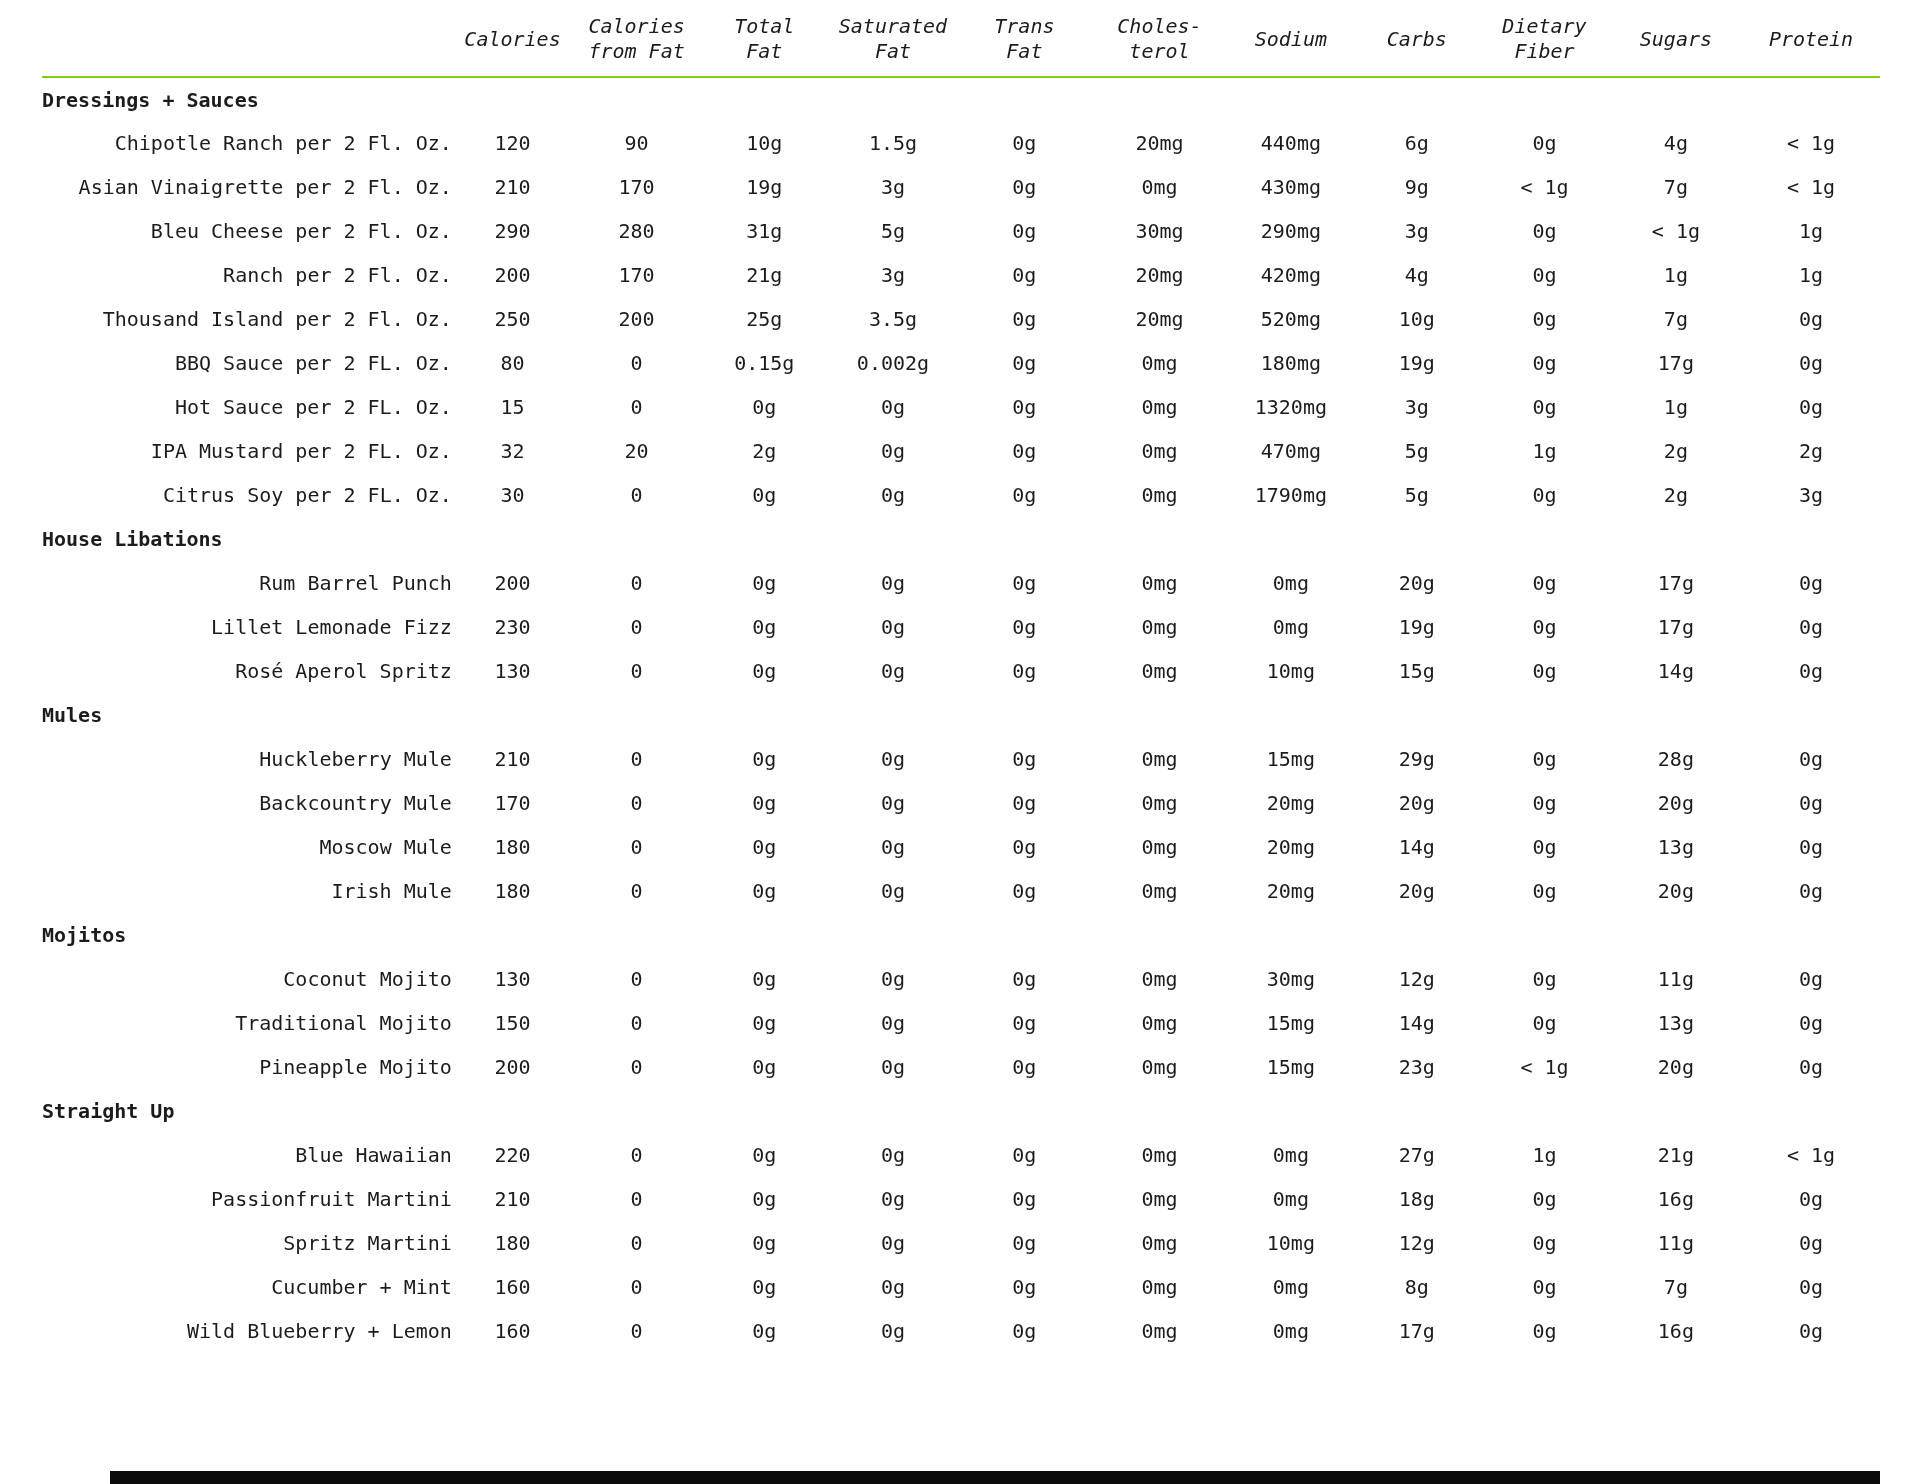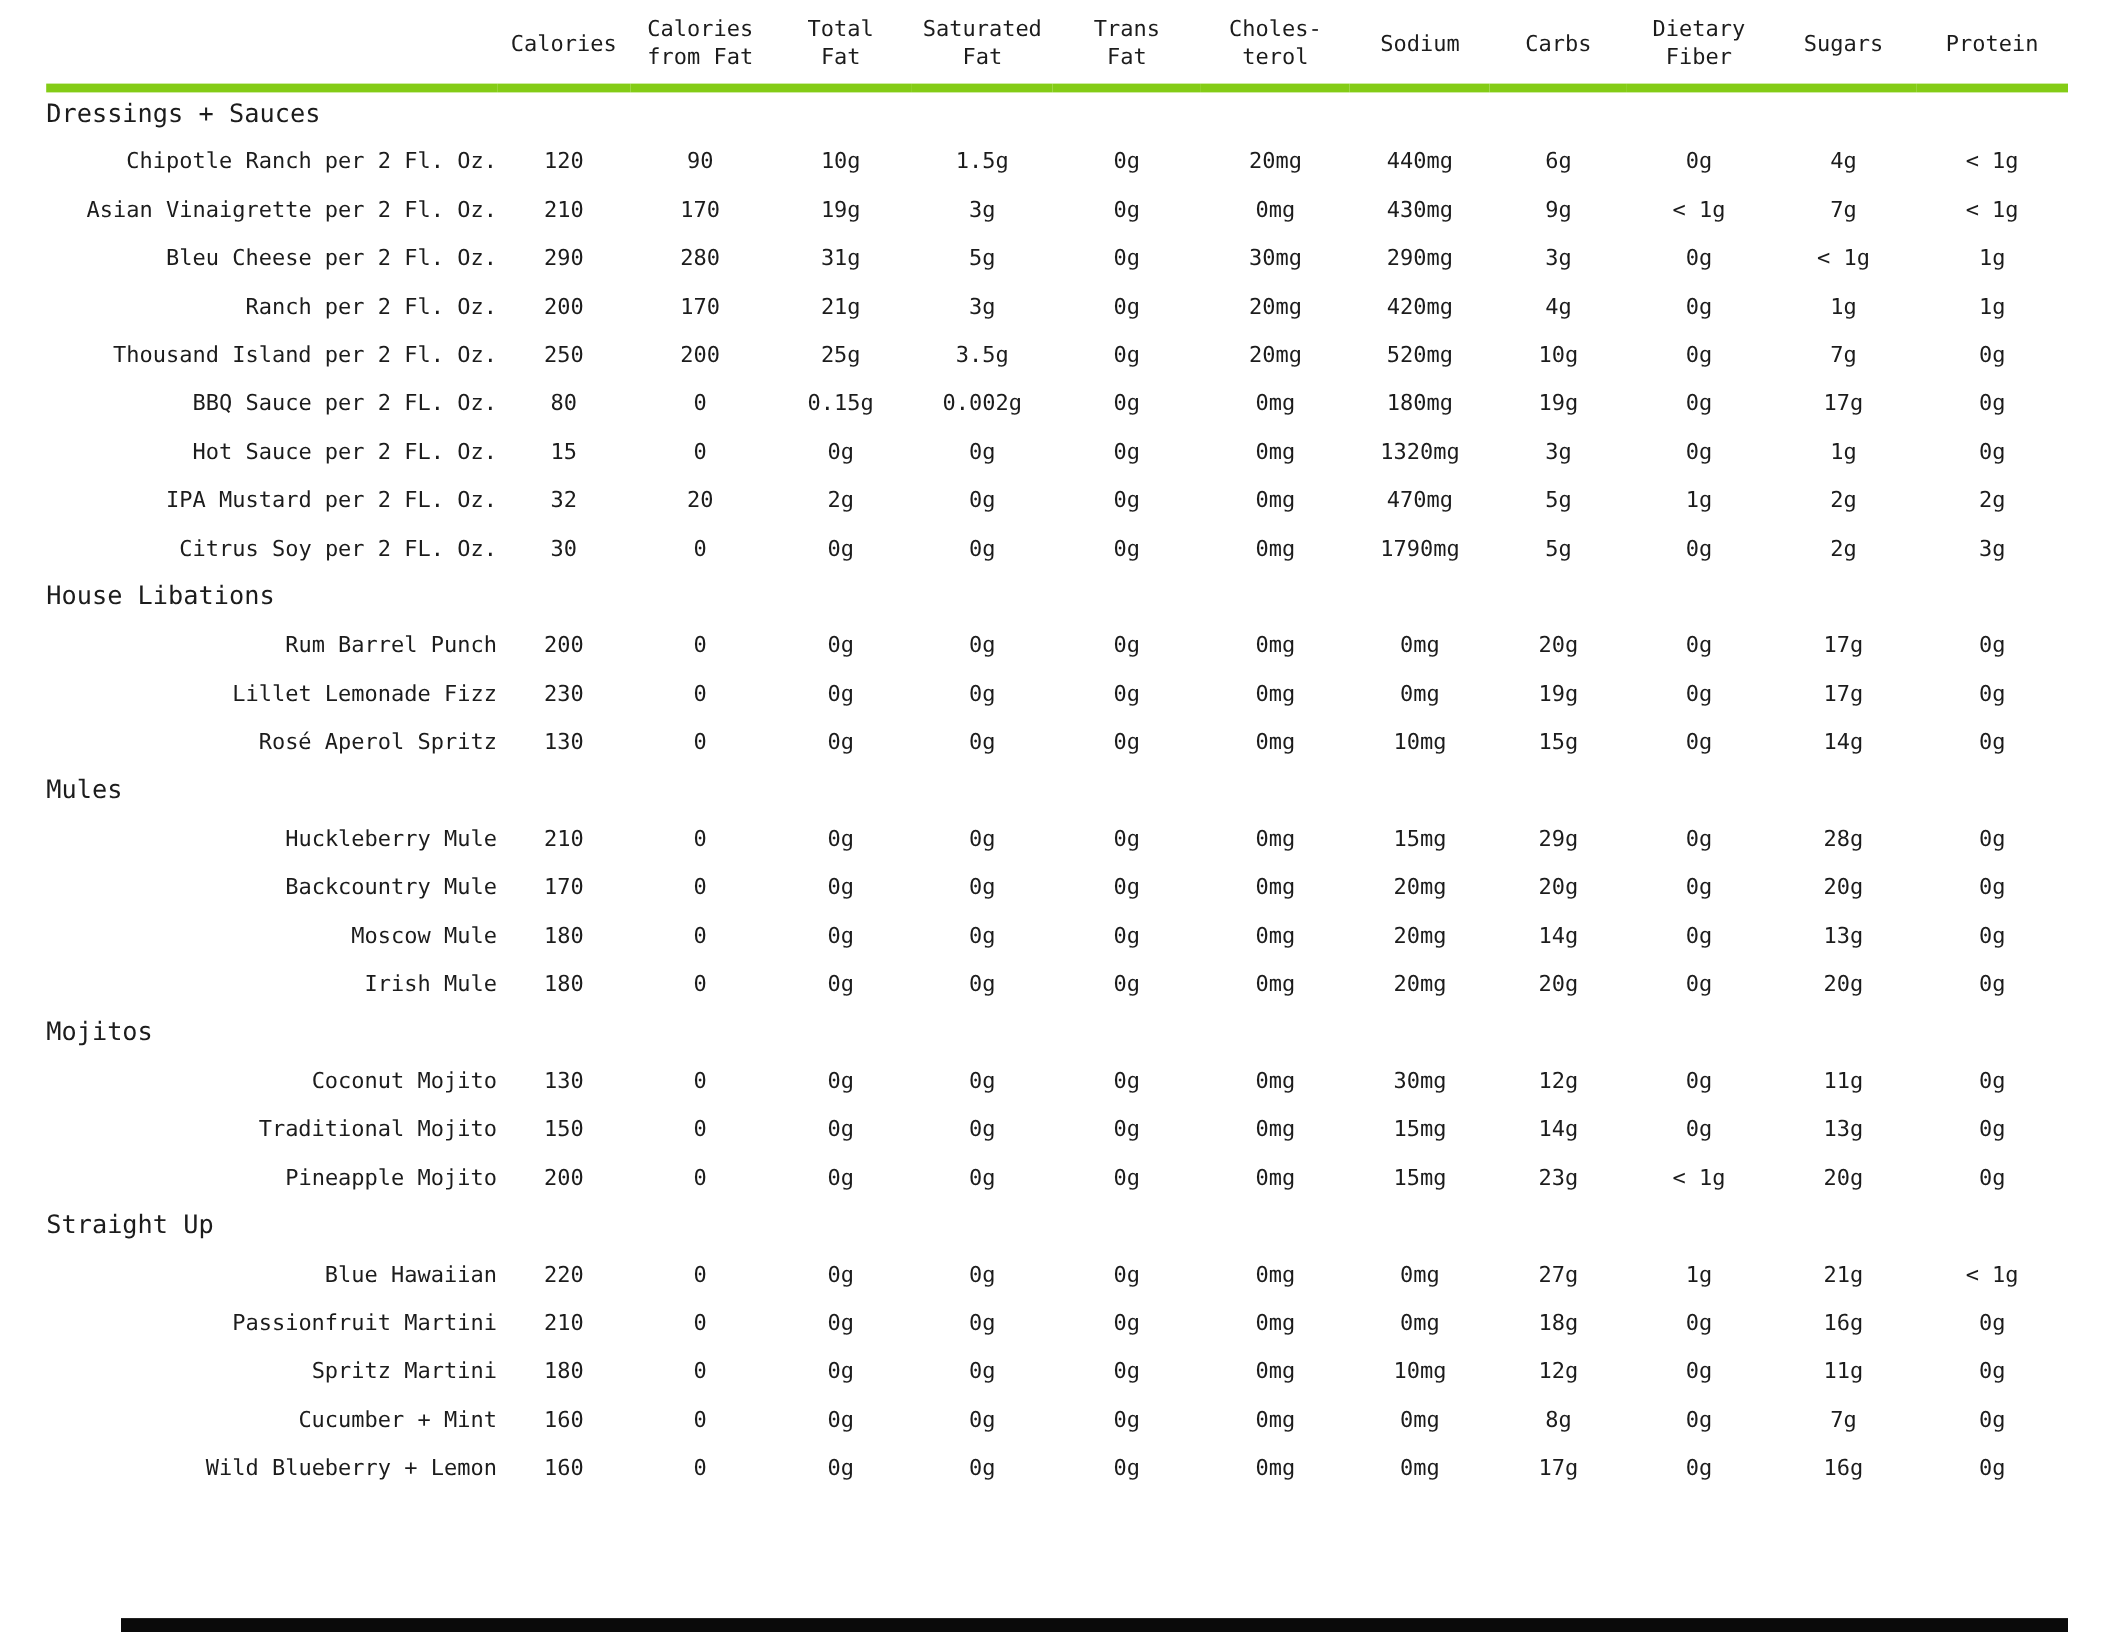--- a/index.html
+++ b/index.html
@@ -16,21 +16,21 @@
     position: absolute;
     left: 42px;
     top: 6px;
     width: 1838px;
   }
   table.nutrition-table {
     width: 100%;
     border-collapse: collapse;
     table-layout: fixed;
   }
-  thead tr { border-bottom: 8px solid #84cc16; }
+  thead tr { border-bottom: 2px solid #84cc16; font-style: italic; }
   thead th {
     font-weight: normal;
     font-size: 20px;
     line-height: 1.25;
     text-align: center;
     vertical-align: middle;
     white-space: pre-line;
     padding: 8px 0 12px 0;
   }
   
@@ -51,22 +51,22 @@
     height: 44px;
     text-align: center;
     vertical-align: middle;
     padding: 0;
     white-space: nowrap;
     overflow: hidden;
   }
   tbody td.item-name { text-align: right; }
   tbody td.section-title {
     text-align: left;
-    font-weight: normal;
-    font-size: 23px;
+    font-weight: bold;
+    font-size: 20px;
     margin-left: 27px;
   }
   .bottom-bar {
     position: absolute;
     bottom: 0;
     left: 110px;
     right: 40px;
     height: 13px;
     background: #0a0a0a;
   }

